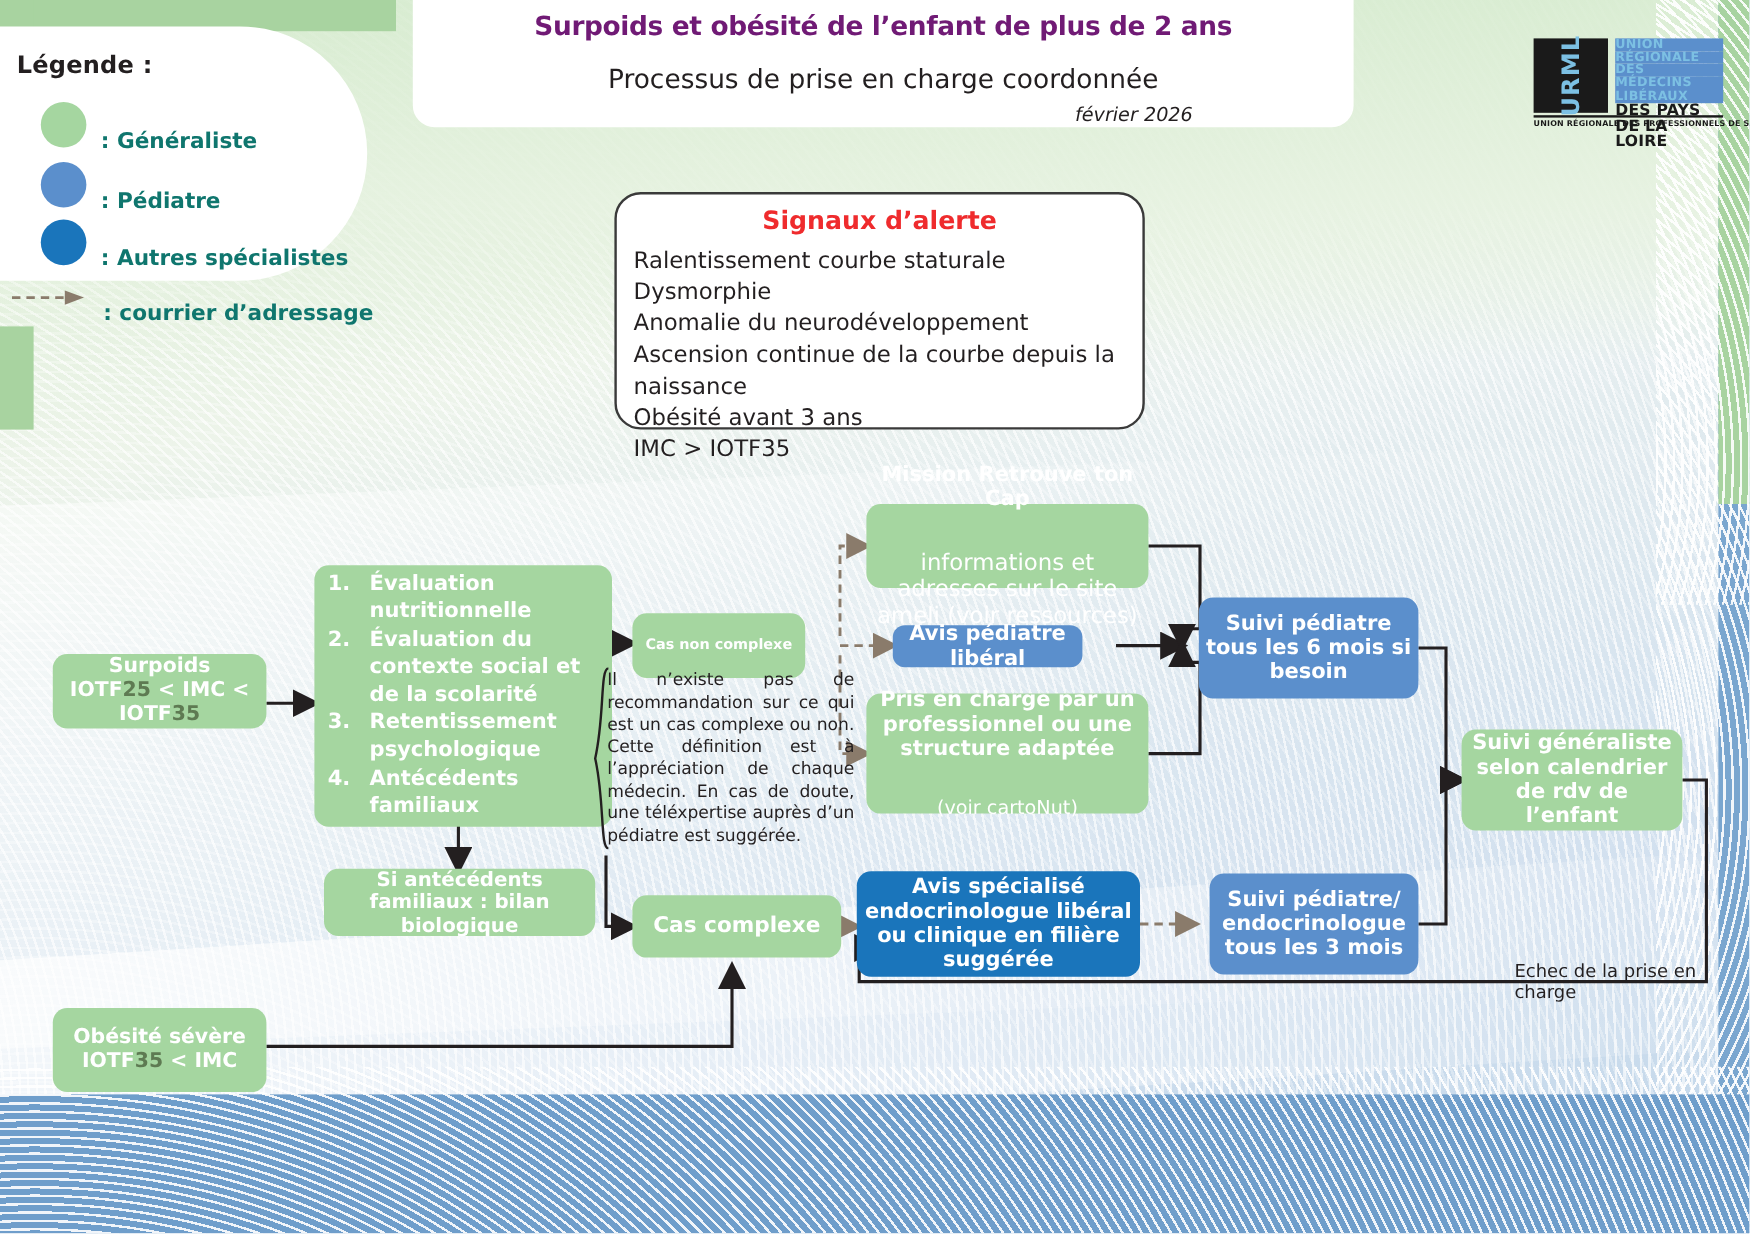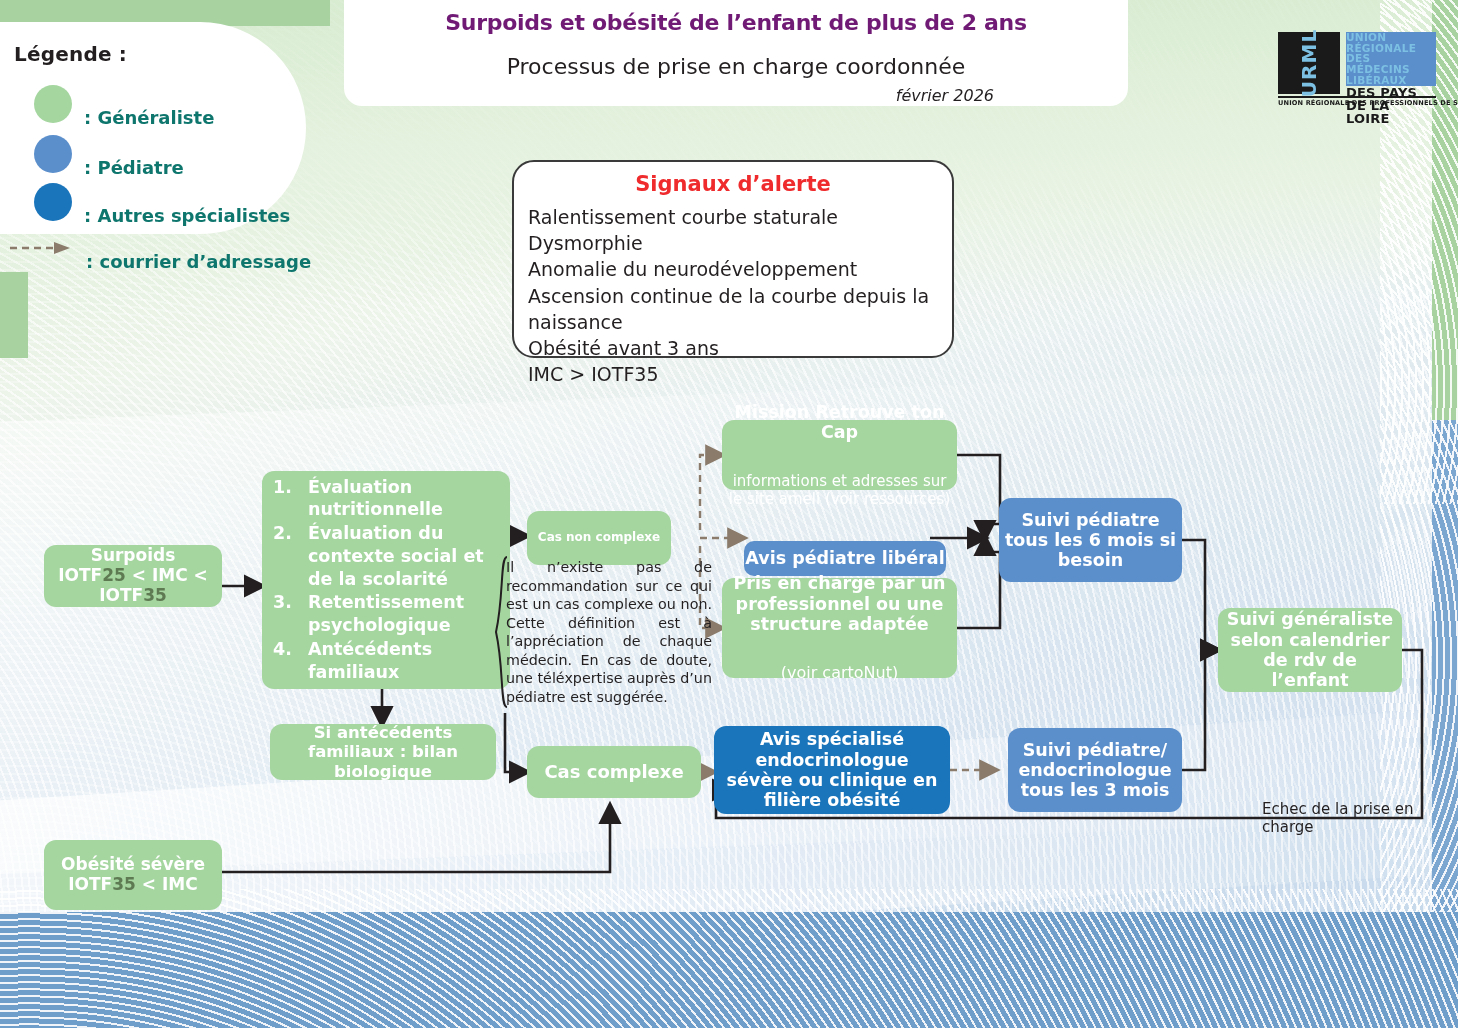--- a/index.html
+++ b/index.html
@@ -272,31 +272,31 @@
 
   <div class="note" style="left:506px;top:558px;width:206px;">Il n’existe pas de recommandation sur ce qui est un cas complexe ou non. Cette définition est à l’appréciation de chaque médecin. En cas de doute, une téléxpertise auprès d’un pédiatre est suggérée.</div>
   <div class="brace" style="left:494px;top:556px;">
     <svg width="16" height="152" viewBox="0 0 16 152">
       <path d="M13,1 C6,1 10,40 2,76 C10,112 6,151 13,151" fill="none" stroke="#231f20" stroke-width="2"></path>
     </svg>
   </div>
 
   <div class="box green" style="left:722px;top:420px;width:235px;height:70px;font-size:16px;padding:0 6px;flex-direction:column;">
     <div style="font-size:17.5px;">Mission Retrouve ton Cap</div>
-    <div style="font-weight:400;font-size:15px;line-height:1.16;margin-top:11px;">informations et adresses sur le site ameli (voir ressources)</div>
-  </div>
-
-  <div class="box blue" style="left:744px;top:521px;width:202px;height:35px;font-size:17.5px;border-radius:10px;margin-top:20px;">Avis pédiatre libéral</div>
+    <div style="font-weight:400;font-size:19px;line-height:1.16;margin-top:11px;">informations et adresses sur le site ameli (voir ressources)</div>
+  </div>
+
+  <div class="box blue" style="left:744px;top:521px;width:158px;height:35px;font-size:17.5px;border-radius:10px;">Avis pédiatre libéral</div>
 
   <div class="box green" style="left:722px;top:578px;width:235px;height:100px;padding:0 8px;flex-direction:column;">
     <div style="font-size:17.5px;">Pris en charge par un professionnel ou une structure adaptée</div>
     <div style="font-weight:400;font-size:16px;margin-top:10px;">(voir cartoNut)</div>
   </div>
 
-  <div class="box dblue" style="left:714px;top:726px;width:236px;height:88px;font-size:17.5px;padding:0 6px;">Avis spécialisé endocrinologue sévère ou clinique en filière obésité</div>
+  <div class="box dblue" style="left:714px;top:726px;width:236px;height:88px;font-size:17.5px;padding:0 6px;">Avis spécialisé endocrinologue libéral ou clinique en filière suggérée</div>
 
   <div class="box blue" style="left:999px;top:498px;width:183px;height:84px;font-size:17.5px;">Suivi pédiatre tous les 6 mois si besoin</div>
 
   <div class="box blue" style="left:1008px;top:728px;width:174px;height:84px;font-size:17.5px;">Suivi pédiatre/ endocrinologue tous les 3 mois</div>
 
   <div class="box green" style="left:1218px;top:608px;width:184px;height:84px;font-size:17.5px;padding:0 4px;">Suivi généraliste selon calendrier de rdv de l’enfant</div>
 
   <div class="echec" style="left:1262px;top:800px;">Echec de la prise en charge</div>
 
   <div class="box green" style="left:44px;top:840px;width:178px;height:70px;font-size:17px;">

